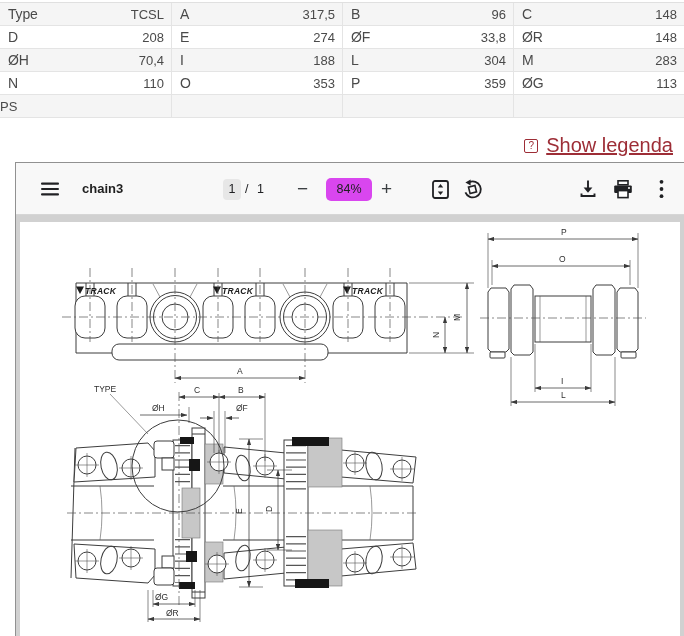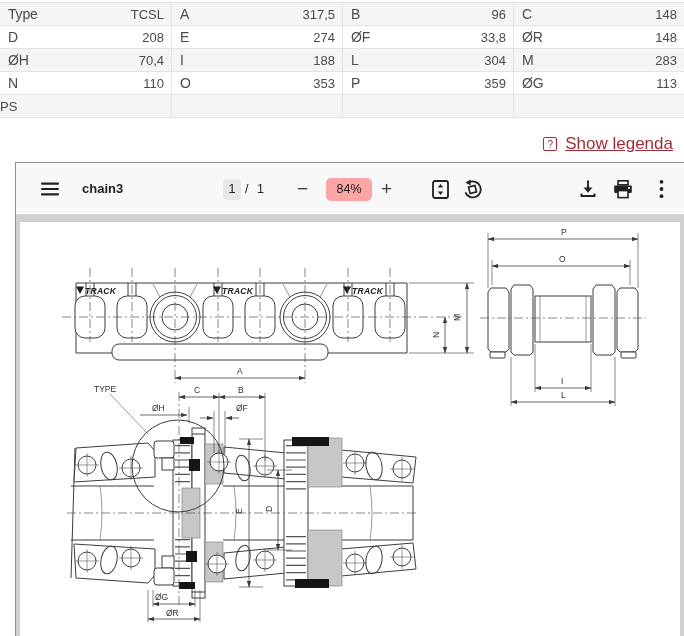--- a/index.html
+++ b/index.html
@@ -13,34 +13,34 @@
   .trow:nth-child(odd) .pair { background:#f5f5f5; }
   .pair:not(:first-child) { border-left:1px solid #e4e4e4; }
   .tl { flex:1; padding-left:8px; font-size:14px; color:#4a4a4a; letter-spacing:-0.2px; }
   .tv { padding-right:7px; font-size:13px; color:#4a4a4a; }
 
   
   .legend { position:absolute; top:134px; right:11px; display:flex; align-items:center; gap:8px;
             color:#9d2d36; cursor:pointer; }
   .q-icon { width:14px; height:14px; border:1px solid #9d2d36; border-radius:2px; font-size:10px;
             display:flex; align-items:center; justify-content:center; }
-  .legend-label { font-size:17px; text-decoration:underline; }
+  .legend-label { font-size:20px; text-decoration:underline; }
 
   
   .viewer { position:absolute; left:15px; top:162px; width:679px; height:599px;
             border:1px solid #919191; background:#d1d1d1; }
   .toolbar { position:relative; height:52px; background:#f8f8f8; border-bottom:1px solid #d6d6d6; }
   .tb { position:absolute; background:none; border:none; cursor:pointer; color:#202124; }
   .title { position:absolute; left:66px; top:0; line-height:52px; font-size:13px; font-weight:600; color:#1f1f1f; }
   .pagebox { position:absolute; left:207px; top:16px; width:18px; height:21px; background:#e7e7e7;
              border-radius:4px; font-size:12.5px; color:#202124; text-align:center; line-height:21px; }
   .pagesep { position:absolute; left:229px; top:0; line-height:52px; font-size:12.5px; color:#202124; }
   .pagetotal { position:absolute; left:241px; top:0; line-height:52px; font-size:12.5px; color:#202124; }
   .zoomout { position:absolute; left:281px; top:0; height:52px; font-size:19px; color:#3c4043; }
-  .zoompill { position:absolute; left:310px; top:15px; width:46px; height:23px; background:#fca5a5;
+  .zoompill { position:absolute; left:310px; top:15px; width:46px; height:23px; background:#d946ef;
               border-radius:5px; font-size:12.5px; color:#202124; text-align:center; line-height:23px; }
   .zoomin { position:absolute; left:365px; top:0; height:52px; font-size:19px; color:#3c4043; }
   .icobtn { position:absolute; top:15px; width:22px; height:22px; display:flex; align-items:center; justify-content:center; }
   .page { position:absolute; left:4px; top:59px; width:660px; height:414px; background:#fff; }
 
   
   .ol  { stroke:#3d3d3d; stroke-width:1; fill:none; }
   .olw { stroke:#3d3d3d; stroke-width:1; fill:#fff; }
   .thin{ stroke:#555; stroke-width:0.6; fill:none; }
   .cl  { stroke:#555; stroke-width:0.7; fill:none; stroke-dasharray:9 3 2 3; }

